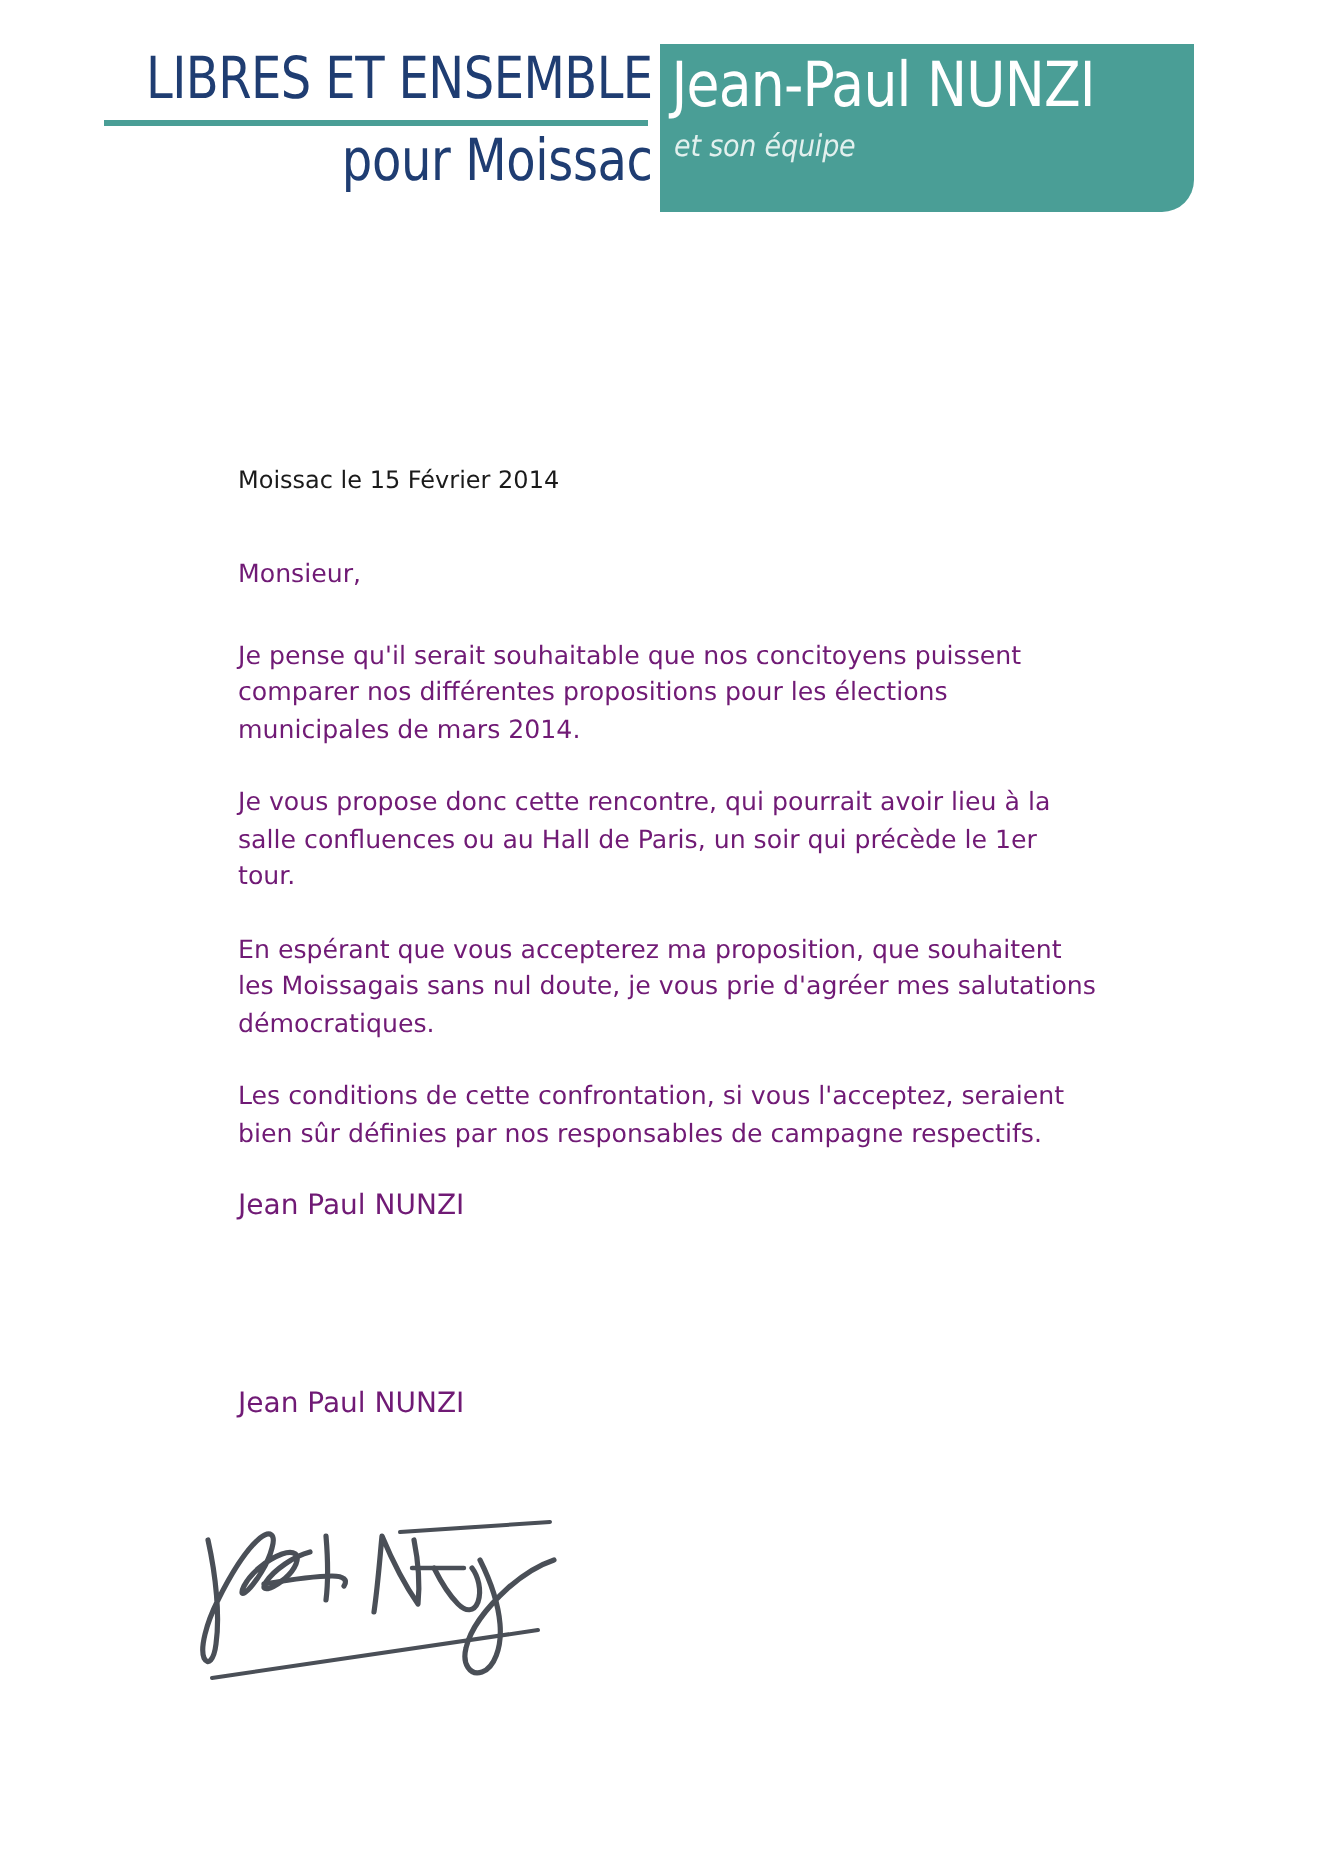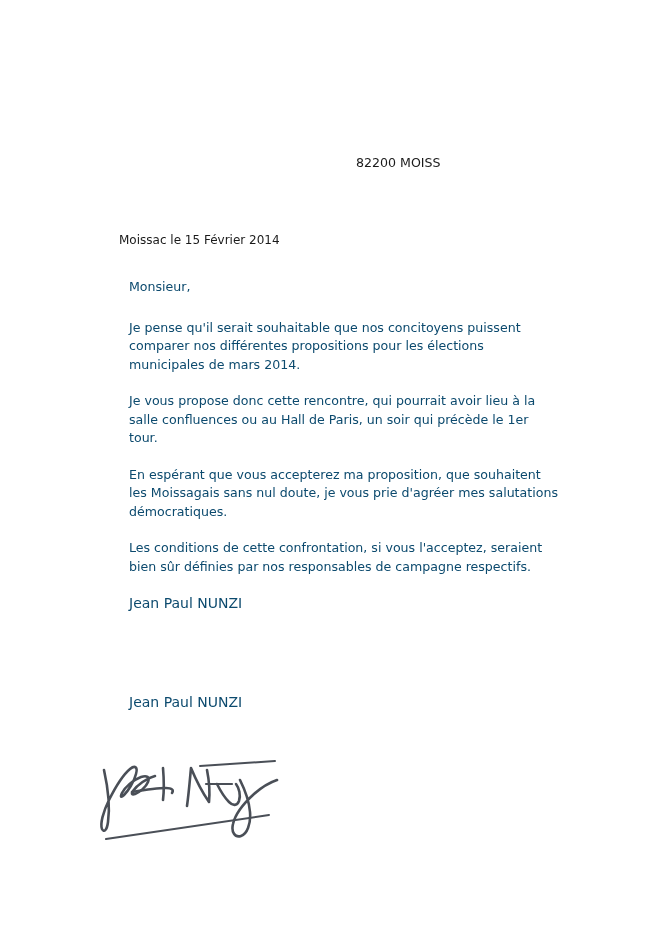--- a/index.html
+++ b/index.html
@@ -118,26 +118,26 @@
     position: absolute;
     left: 119px;
     top: 231px;
     font-size: 12px;
     line-height: 18px;
     color: #1a1a1a;
   }
 
   .letter {
     position: absolute;
-    left: 129px;
+    left: 119px;
     top: 278px;
     width: 430px;
     font-size: 12.6px;
     line-height: 18.5px;
-    color: #0c4a6e;
+    color: #701a75;
   }
   .letter p {
     margin: 0 0 18px 0;
   }
   .letter p.salut {
     margin-bottom: 22px;
   }
   .signoff-name {
     margin: 0;
     font-weight: normal;
@@ -161,24 +161,37 @@
     bottom: 0;
     width: 660px;
     height: 58px;
   }
 </style>
 </head>
 <body>
 
 <div class="page">
 
+  <div class="letterhead">
+
+    <div class="lh-left">
+      <span class="lh-line1">LIBRES ET ENSEMBLE</span>
+      <span class="lh-line2">pour Moissac</span>
+    </div>
+    <div class="lh-rule"></div>
+
+    <div class="lh-right">
+      <span class="lh-name">Jean-Paul NUNZI</span>
+      <span class="lh-team">et son équipe</span>
+    </div>
+
+  </div>
 
   <div class="recipient">
     <span class="gap"></span>
-    <span class="blk">82200 MOISS</span>
   </div>
 
   <div class="datum">Moissac le 15 Février 2014</div>
 
   <div class="letter">
     <p class="salut">Monsieur,</p>
     <p>Je pense qu'il serait souhaitable que nos concitoyens puissent comparer nos différentes propositions pour les élections municipales de mars 2014.</p>
     <p>Je vous propose donc cette rencontre, qui pourrait avoir lieu à la salle confluences ou au Hall de Paris, un soir qui précède le 1er tour.</p>
     <p>En espérant que vous accepterez ma proposition, que souhaitent les Moissagais sans nul doute, je vous prie d'agréer mes salutations démocratiques.</p>
     <p>Les conditions de cette confrontation, si vous l'acceptez, seraient bien sûr définies par nos responsables de campagne respectifs.</p>

